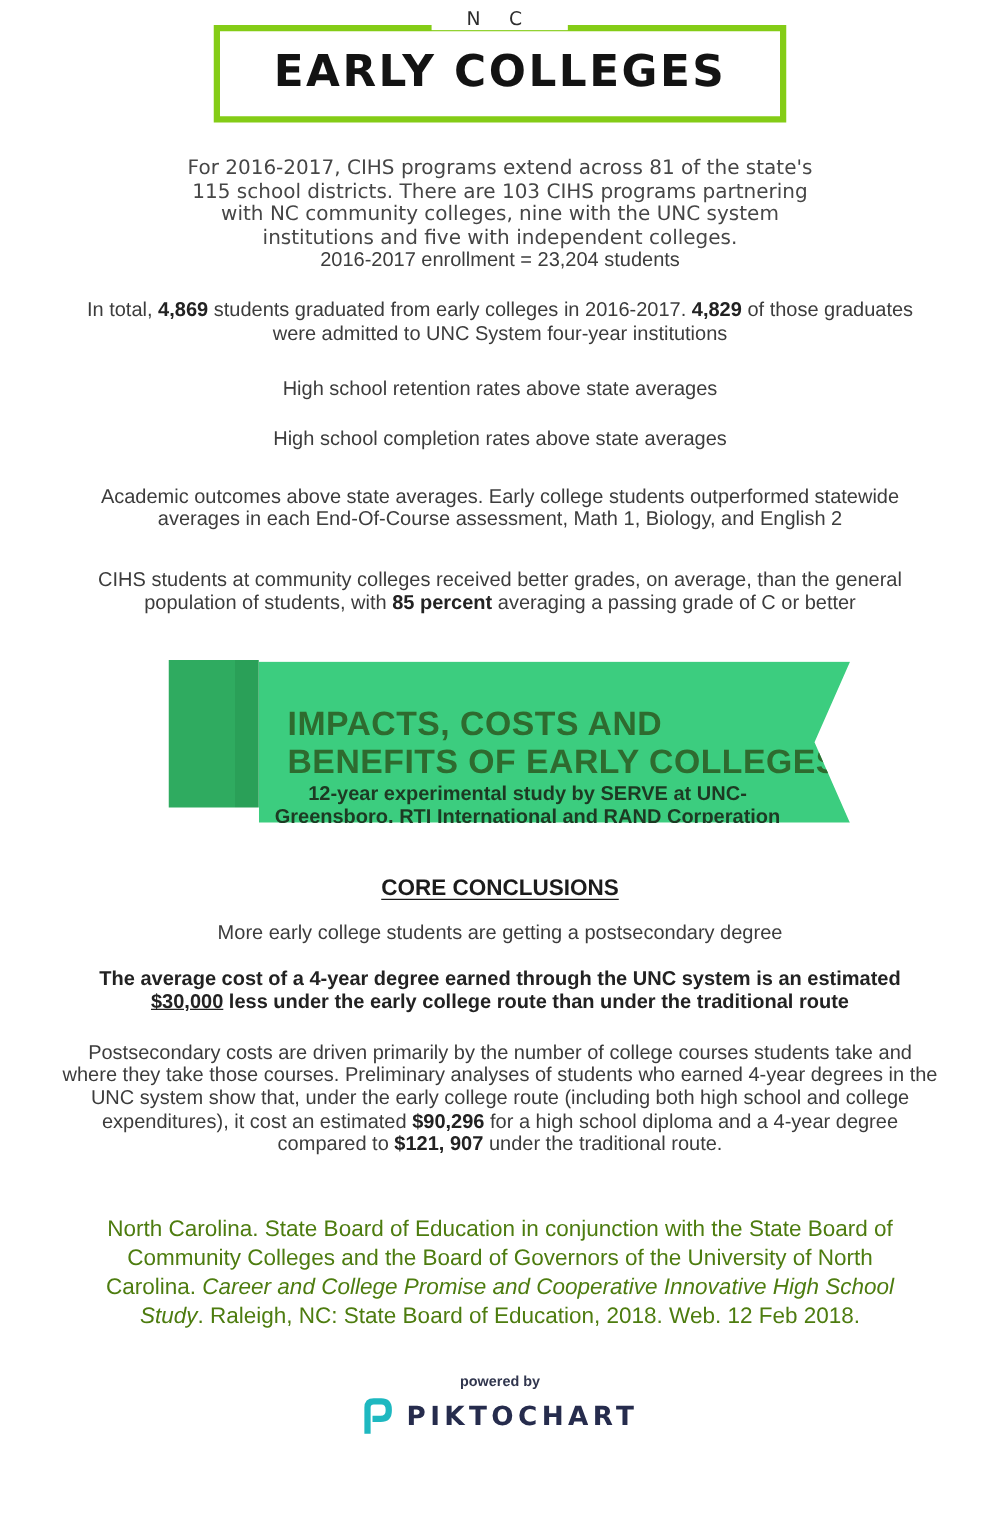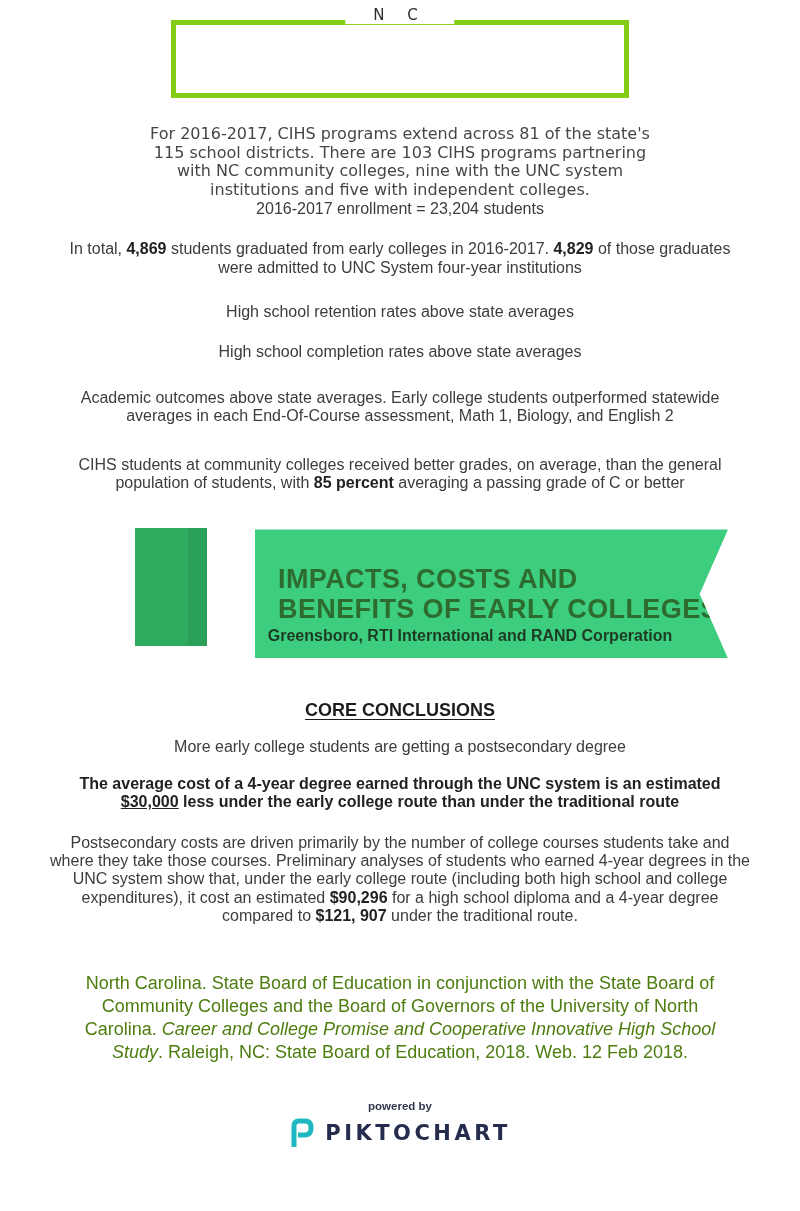--- a/index.html
+++ b/index.html
@@ -80,46 +80,48 @@
   .brand{font-size:21px;font-weight:800;letter-spacing:3.5px;font-family:"DejaVu Sans", sans-serif;text-align:center;}
 </style>
 </head>
 <body>
 
 <div class="page">
 
   <header>
     <div class="header-box">
       <span class="nc">N C</span>
+      <h1 class="title">EARLY COLLEGES</h1>
     </div>
   </header>
 
   <p class="para intro">For 2016-2017, CIHS programs extend across 81 of the state's 115 school districts.  There are 103 CIHS programs partnering with NC community colleges, nine with the UNC system institutions and five with independent colleges.</p>
 
   <p class="para enrollment">2016-2017 enrollment = 23,204 students</p>
 
   <p class="para grad"><span>In total, </span><span class="b">4,869</span><span> students graduated from early colleges in 2016-2017.  </span><span class="b">4,829</span><span> of those graduates were admitted to UNC System four-year institutions</span></p>
 
   <p class="para retention">High school retention rates above state averages</p>
 
   <p class="para completion">High school completion rates above state averages</p>
 
   <p class="para academic">Academic outcomes above state averages. Early college students outperformed statewide averages in each End-Of-Course assessment, Math 1, Biology, and English 2</p>
 
   <p class="para grades"><span>CIHS students at community colleges received better grades, on average, than the general population of students, with </span><span class="b">85 percent</span><span> averaging a passing grade of C or better</span></p>
 
   <div class="banner">
     <div class="banner-left" style="background: rgb(47, 171, 96);"></div>
     <div class="banner-strip" style="background: rgb(42, 160, 88);"></div>
-    <div class="banner-main" style="background: rgb(60, 205, 127); margin-left: 48px;">
+    <div class="banner-main" style="background: rgb(60, 205, 127);">
       <div class="banner-title" style="color: rgb(46, 107, 47);">
         <div>IMPACTS, COSTS AND</div>
         <div>BENEFITS OF EARLY COLLEGES</div>
       </div>
       <div class="banner-subtitle" style="color: rgb(29, 58, 35);">
+        <div>12-year experimental study by SERVE at UNC-</div>
         <div>Greensboro, RTI International and RAND Corperation</div>
       </div>
     </div>
   </div>
 
   <section>
     <h2 class="conclusions-heading">CORE CONCLUSIONS</h2>
     <p class="para more-degree">More early college students are getting a postsecondary degree</p>
     <p class="para avg-cost"><span class="b">The average cost of a 4-year degree earned through the UNC system is an estimated </span><span class="b u">$30,000</span><span class="b"> less under the early college route than under the traditional route</span></p>
     <p class="para cost-detail"><span>Postsecondary costs are driven primarily by the number of college courses students take and where they take those courses.  Preliminary analyses of students who earned 4-year degrees in the UNC system show that, under the early college route (including both high school and college expenditures), it cost an estimated </span><span class="b">$90,296</span><span> for a high school diploma and a 4-year degree compared to </span><span class="b">$121, 907</span><span> under the traditional route.</span></p>

